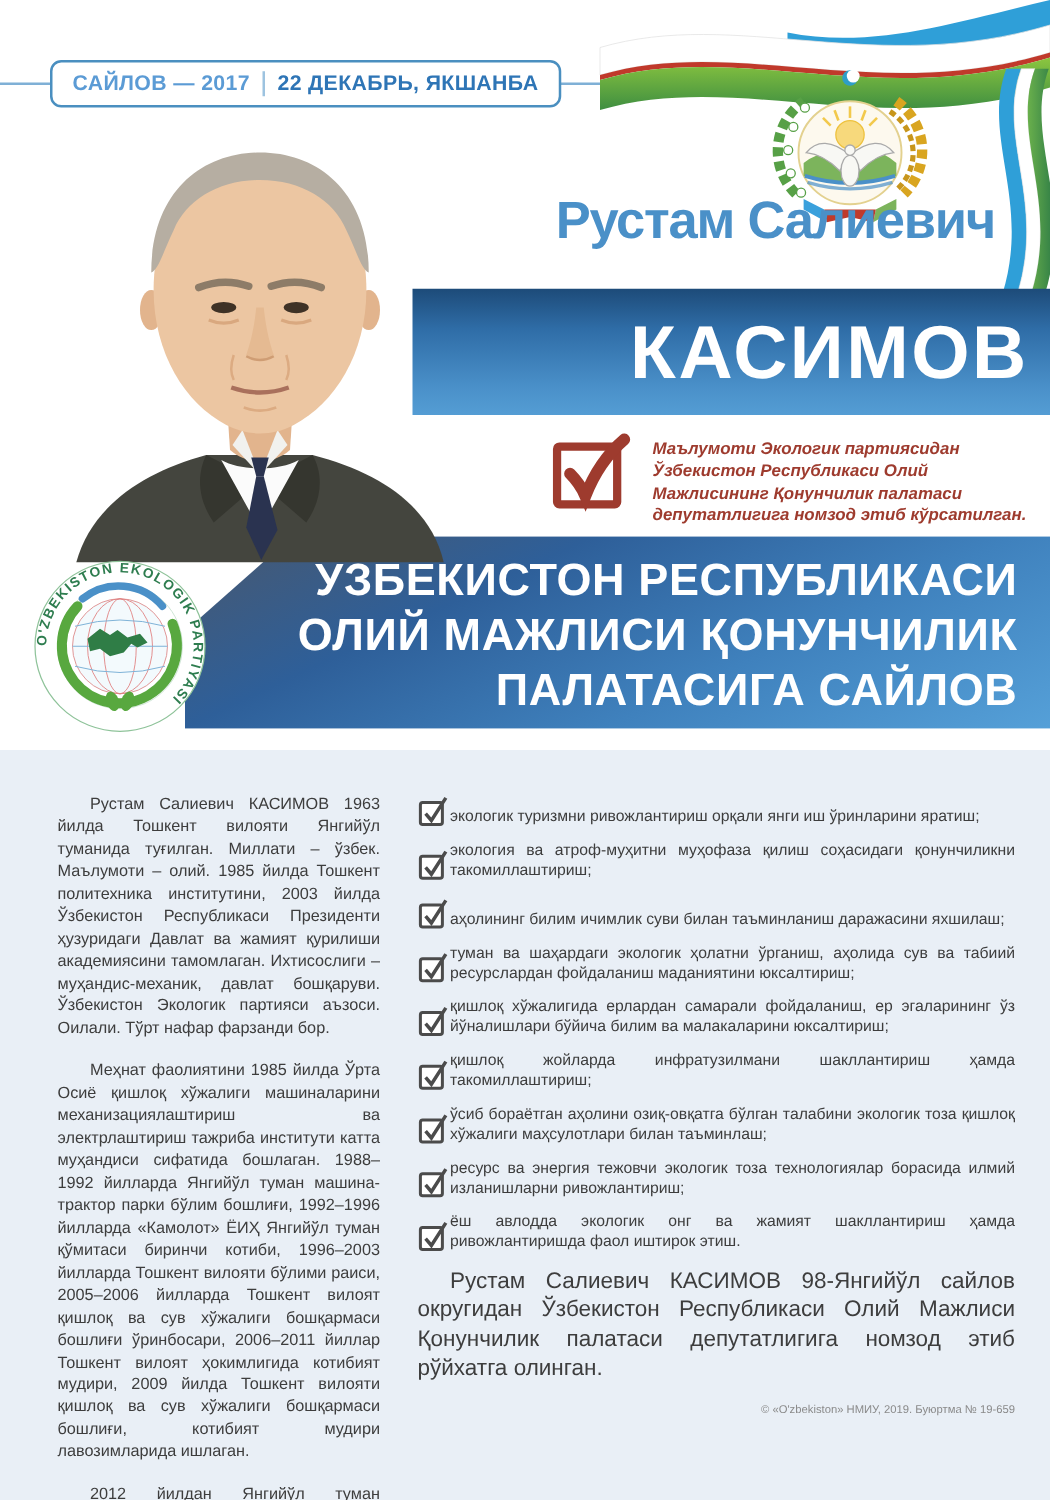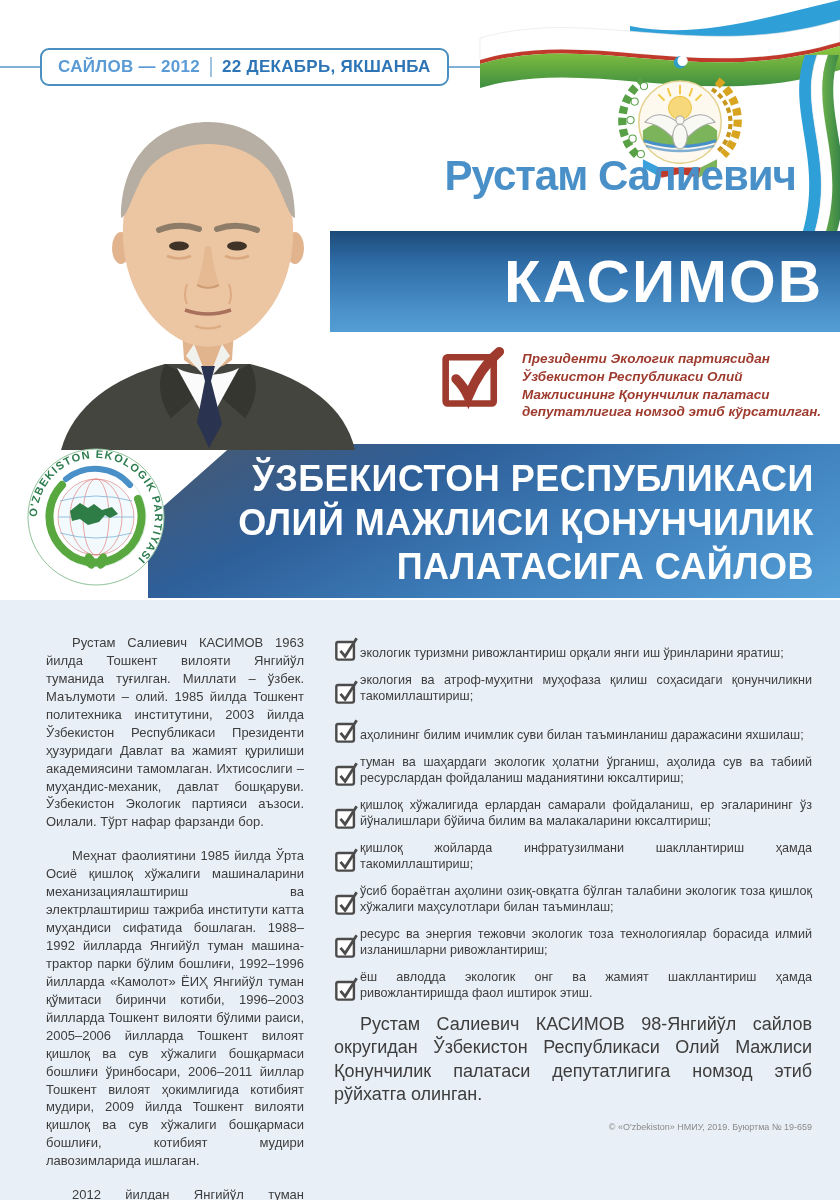--- a/index.html
+++ b/index.html
@@ -47,21 +47,21 @@
   
   .nom { position:absolute; left:440px; top:345px; width:394px; display:flex; gap:16px; z-index:2; }
   .nom-check { width:66px; height:66px; flex:none; }
   .nom-text {
     padding-top:5px; font-size:13.5px; font-weight:bold; font-style:italic;
     color:#9e3b2e; line-height:1.32;
   }
 
   
   .title-banner {
-    position:absolute; left:148px; right:0; top:444px; height:154px; z-index:1;
+    position:absolute; left:148px; right:0; top:429px; height:154px; z-index:1;
     background:linear-gradient(155deg,#49586e 0%,#2e5f99 32%,#3f81bd 65%,#55a0d8 100%);
     clip-path:polygon(86px 0,100% 0,100% 100%,0 100%,0 76px);
   }
   .tb-inner { padding:13px 26px 0 0; text-align:right; }
   .tb-line { font-size:36px; font-weight:bold; color:#fff; line-height:44px; letter-spacing:.5px; }
 
   
   .bio {
     position:absolute; left:30px; top:618px; width:290px;
     font-size:13px; line-height:1.38; text-align:justify;
@@ -146,21 +146,21 @@
         <circle cx="28" cy="103" r="3.5"></circle>
     </g>
     <path d="M102,32 A47,47 0 0 1 108,104" stroke="#d9a520" stroke-width="8" fill="none" stroke-dasharray="7 4"></path>
     <path d="M97,40 A38,38 0 0 1 103,100" stroke="#c8961c" stroke-width="4" fill="none" stroke-dasharray="5 3"></path>
     <path d="M30,108 L46,116 L48,126 L30,116 Z" fill="#3aa0dc"></path>
     <path d="M102,108 L86,116 L84,126 L102,116 Z" fill="#7cb45c"></path>
     <path d="M46,116 L86,116 L84,126 L66,122 L48,126 Z" fill="#bf3a2b"></path>
   </svg>
 
   <div class="badge">
-    <span class="badge-l">САЙЛОВ — 2012</span>
+    <span class="badge-l">САЙЛОВ — 2017</span>
     <span class="badge-sep"></span>
     <span class="badge-r">22 ДЕКАБРЬ, ЯКШАНБА</span>
   </div>
 
   <div class="firstname">Рустам Салиевич</div>
   <div class="surname-banner">
     <div class="surname">КАСИМОВ</div>
   </div>
 
   <svg class="photo" viewBox="0 0 305 362">
@@ -189,21 +189,21 @@
     <path d="M174,196 Q178,208 174,216" stroke="#dcab82" stroke-width="2" fill="none"></path>
     <path d="M130,222 Q153,230 176,222" stroke="#a9705c" stroke-width="3.5" fill="none"></path>
     <path d="M140,238 Q153,243 166,238" stroke="#dcab82" stroke-width="2" fill="none"></path>
   </svg>
 
   <div class="nom">
     <svg class="nom-check" viewBox="0 0 70 70">
       <rect x="6" y="13" width="51" height="49" rx="2" fill="#ffffff" stroke="#9e3b2e" stroke-width="7"></rect>
       <path d="M17,36 C22,41 27,48 30,55 C37,37 49,19 63,7" fill="none" stroke="#9e3b2e" stroke-width="10" stroke-linecap="round"></path>
     </svg>
-    <div class="nom-text">Президенти Экологик партиясидан Ўзбекистон Республикаси Олий Мажлисининг Қонунчилик палатаси депутатлигига номзод этиб кўрсатилган.</div>
+    <div class="nom-text">Маълумоти Экологик партиясидан Ўзбекистон Республикаси Олий Мажлисининг Қонунчилик палатаси депутатлигига номзод этиб кўрсатилган.</div>
   </div>
 
   <div class="title-banner">
     <div class="tb-inner">
       <div class="tb-line">ЎЗБЕКИСТОН РЕСПУБЛИКАСИ</div>
       <div class="tb-line">ОЛИЙ МАЖЛИСИ ҚОНУНЧИЛИК</div>
       <div class="tb-line">ПАЛАТАСИГА САЙЛОВ</div>
     </div>
   </div>
 

